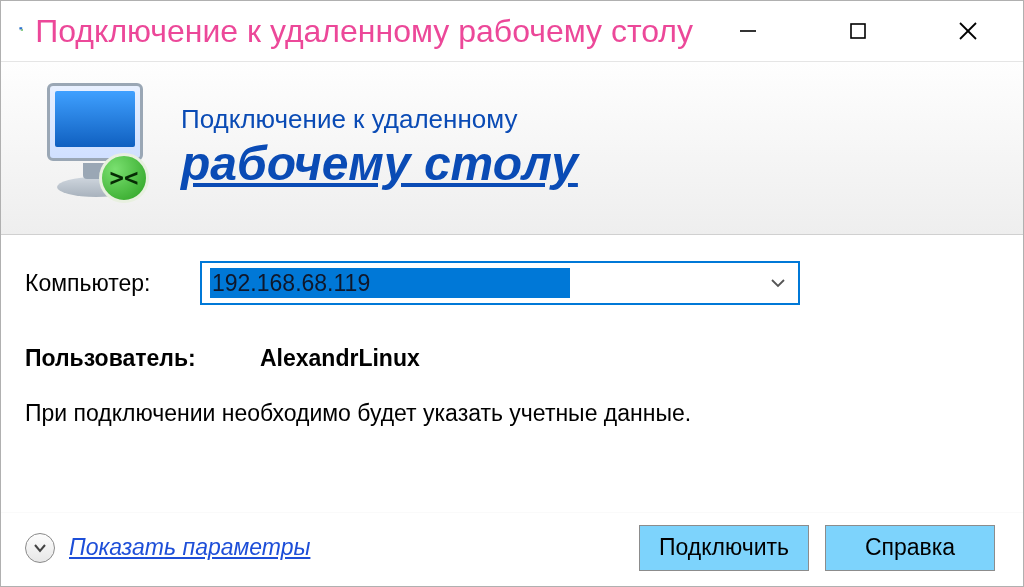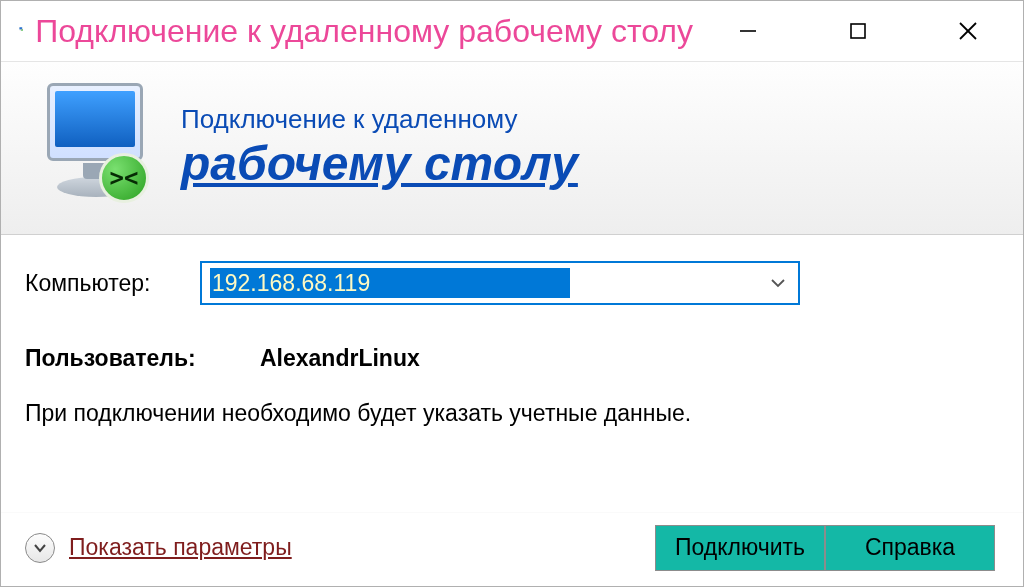--- a/index.html
+++ b/index.html
@@ -138,21 +138,21 @@
     align-items: center;
     padding: 0 8px 0 8px;
     position: relative;
     background: #fff;
   }
   .combo-input {
     flex: 1 1 auto;
     border: none;
     outline: none;
     font-size: 23px;
-    color: #fef9c3;
+    color: #0f172a;
     background: #0078d7;
     padding: 0 2px;
     height: 30px;
     width: 200px;
   }
   .combo-bg-spacer {
     flex: 1 1 auto;
     background: #fff;
   }
   .combo-chevron {
@@ -181,31 +181,33 @@
     width: 30px; height: 30px;
     border: 1px solid #8a8a8a;
     border-radius: 50%;
     display: flex; align-items: center; justify-content: center;
     background: linear-gradient(#fdfdfd, #e7e7e7);
     margin-right: 14px;
   }
   .expand-label {
     font-size: 23px;
     text-decoration: underline;
-    color: #7f1d1d;
+    color: #1d4ed8;
+    font-style: italic;
   }
   .footer-spacer { flex: 1 1 auto; }
   .btn {
     height: 46px;
     min-width: 170px;
     border: 1px solid #8c8c8c;
-    background: #14b8a6;
+    background: #7dd3fc;
     font-size: 23px;
     font-family: inherit;
     padding: 0 18px;
+    margin-left: 16px;
     cursor: default;
   }
   .btn-help { min-width: 170px; }
 </style>
 </head>
 <body>
 
 <div class="window">
 
   <div class="titlebar">

